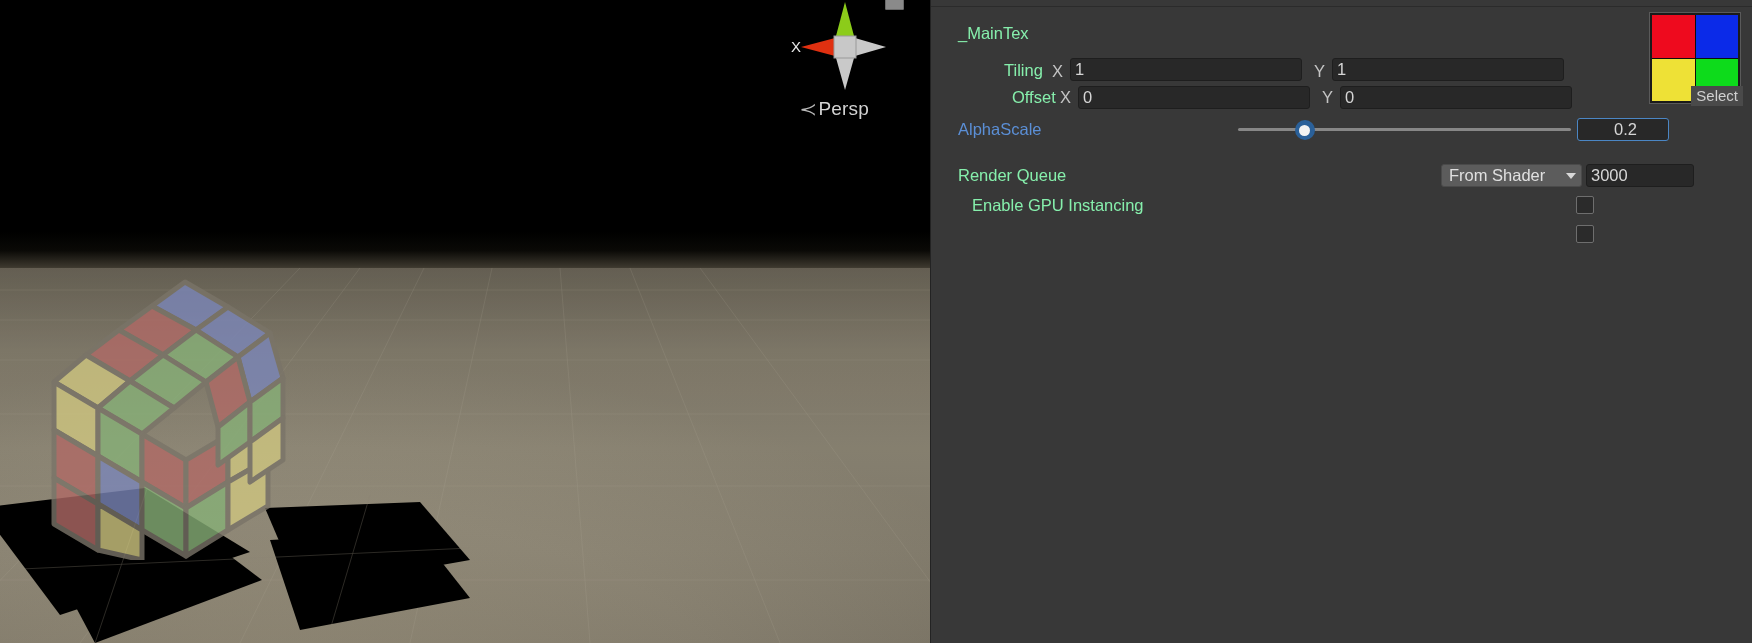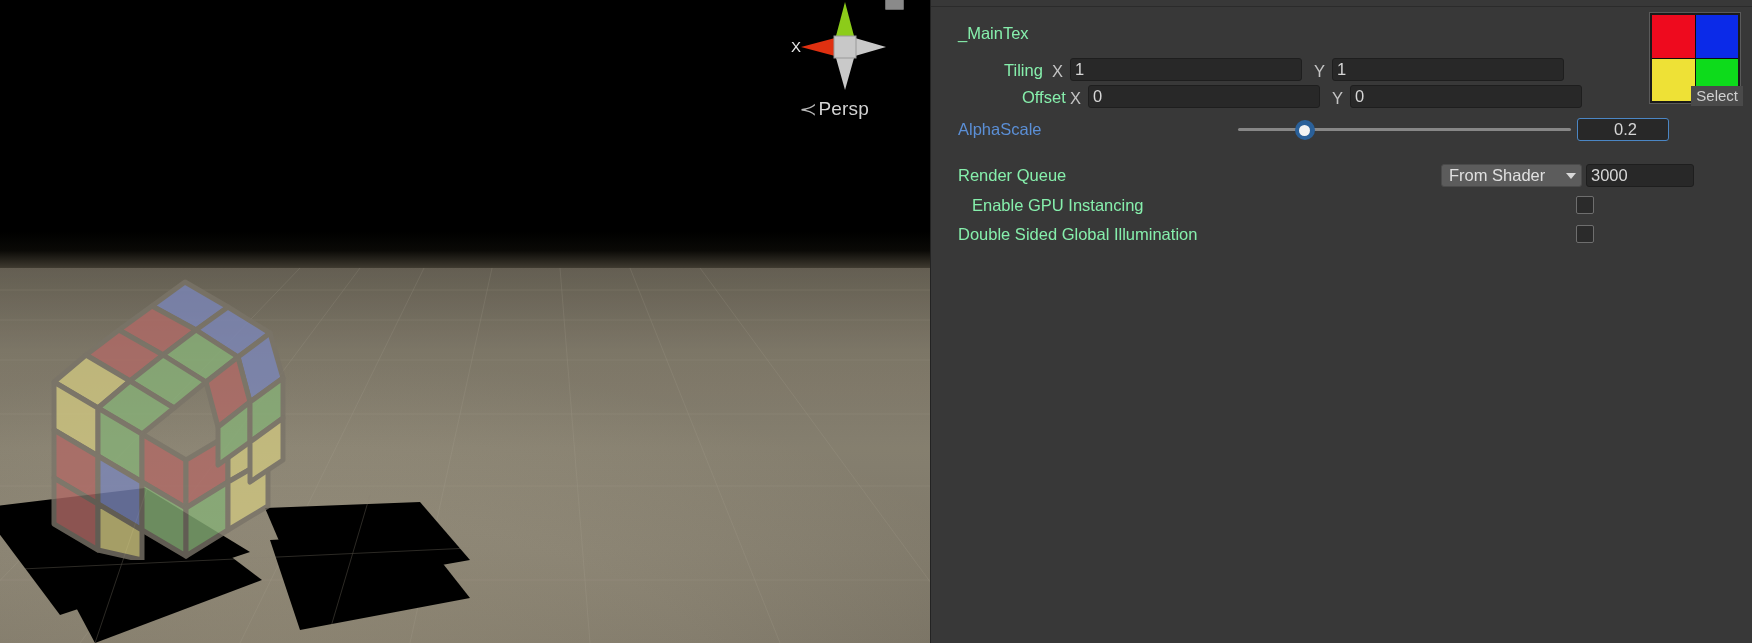--- a/index.html
+++ b/index.html
@@ -385,21 +385,21 @@
     </div>
 
     <div class="row" style="left:27px; top:59px;align-items:flex-end;">
       <span class="lbl" style="width:86px; padding-left:46px; box-sizing:border-box;">Tiling</span>
       <span class="axis-lbl" style="margin-left:8px;">X</span>
       <span class="field" style="width:232px; margin-left:4px;">1</span>
       <span class="axis-lbl" style="margin-left:12px;">Y</span>
       <span class="field" style="width:232px; margin-left:4px;">1</span>
     </div>
 
-    <div class="row" style="left:45px; top:86px;align-items:flex-end;">
+    <div class="row" style="left:35px; top:86px;">
       <span class="lbl" style="width:86px; padding-left:46px; box-sizing:border-box;">Offset</span>
       <span class="axis-lbl" style="margin-left:8px;">X</span>
       <span class="field" style="width:232px; margin-left:4px;">0</span>
       <span class="axis-lbl" style="margin-left:12px;">Y</span>
       <span class="field" style="width:232px; margin-left:4px;">0</span>
     </div>
 
     <div style="position:absolute; left:718px; top:12px; width:94px; height:94px;">
       <div class="tex-box">
         <div class="tex-grid">
@@ -426,19 +426,16 @@
       <span>From Shader</span>
       <span class="dd-arrow"></span>
     </div>
     <span class="field" style="position:absolute; left:655px; top:164px; width:108px;">3000</span>
 
     <div class="row" style="left:41px; top:194px;">
       <span class="lbl">Enable GPU Instancing</span>
     </div>
     <div class="checkbox" style="left:645px; top:196px;"></div>
 
-    <div class="row" style="left:27px; top:223px;">
-      <span class="lbl">Double Sided Global Illumination</span>
-    </div>
     <div class="checkbox" style="left:645px; top:225px;"></div>
   </div>
 
 </div>
 
 </body></html>

